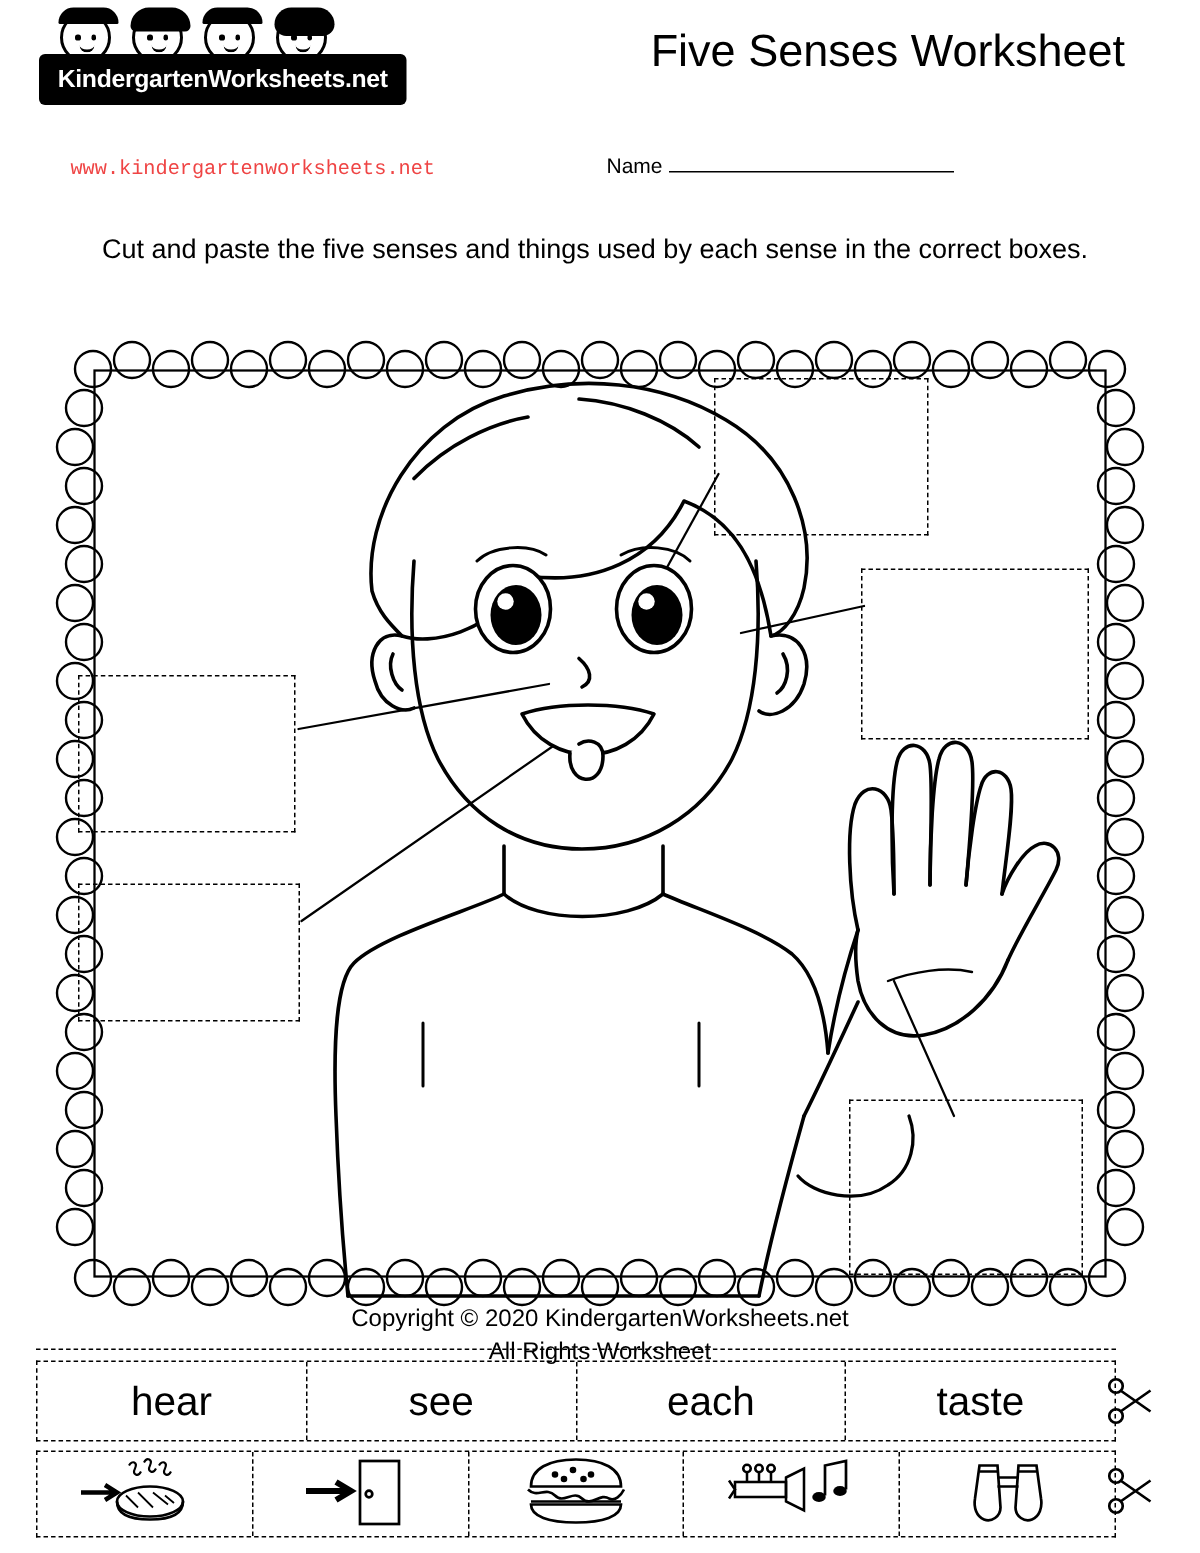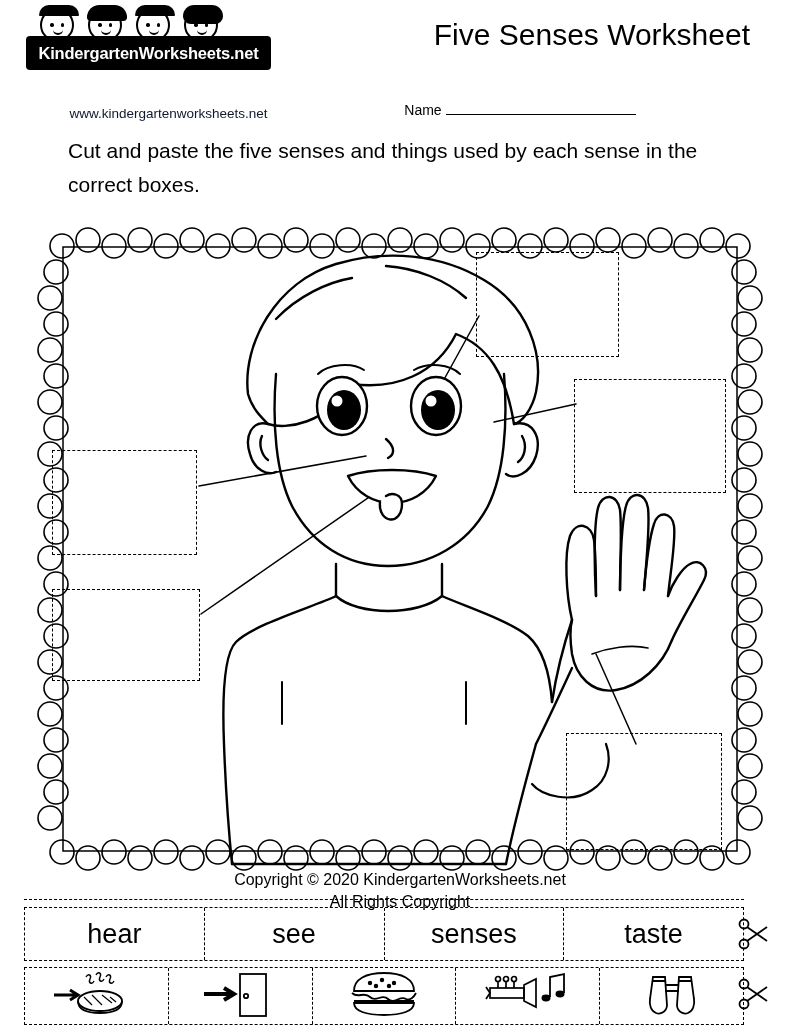--- a/index.html
+++ b/index.html
@@ -69,22 +69,22 @@
     position: absolute; top: 28px; width: 38px; height: 5px; background: #000;
   }
   .k1 { left: 14px; }
   .k2 { left: 62px; }
   .k3 { left: 110px; }
   .k4 { left: 158px; }
 
   .site-url {
     position: absolute; left: 18px; top: 98px;
     width: 265px; text-align: center;
-    font-size: 13.5px; color: #0f172a;
-    font-family: Liberation Sans, sans-serif;
+    font-size: 13.5px; color: #ef4444;
+    font-family: Liberation Mono, monospace;
   }
 
   .title {
     position: absolute; left: 290px; top: 18px;
     width: 460px; text-align: right;
     font-size: 30px; font-weight: normal;
     font-family: "Liberation Sans", sans-serif;
   }
   .name-line {
     position: absolute; left: 290px; top: 95px;
@@ -92,23 +92,23 @@
     font-size: 14px;
   }
   .name-line .blank {
     display: inline-block;
     border-bottom: 1.5px solid #000;
     width: 190px; height: 20px;
     margin-left: 4px;
   }
 
   .instructions {
-    position: absolute; left: 68px; top: 134px;
+    position: absolute; left: 68px; top: 152px;
     width: 680px;
-    font-size: 21px;
+    font-size: 18px;
     line-height: 1.62;
   }
 
   
   .frame {
     position: absolute; left: 36px; top: 224px;
     width: 728px; height: 650px;
   }
 
   
@@ -425,30 +425,30 @@
     
     <div class="drop-box box-a"></div>
     <div class="drop-box box-b"></div>
     <div class="drop-box box-c"></div>
     <div class="drop-box box-d"></div>
     <div class="drop-box box-e"></div>
   </div>
 
   <div class="copyright">
     <div>Copyright © 2020 KindergartenWorksheets.net</div>
-    <div>All Rights Copyright</div>
+    <div>All Rights Worksheet</div>
   </div>
 
   <div class="cut-strip">
     <div class="cut-line"></div>
 
     <div class="word-row">
       <div class="word-cell">hear</div>
       <div class="word-cell">see</div>
-      <div class="word-cell">senses</div>
+      <div class="word-cell">each</div>
       <div class="word-cell">taste</div>
     </div>
 
     <div class="pic-row">
       <div class="pic-cell">
         <span>
           <svg width="88" height="46" viewBox="0 0 88 46" fill="none" stroke="#000" stroke-width="1.8">
             <path d="M34,6 C36,2 40,4 38,8 C36,12 40,14 42,10" stroke-width="1.4"></path>
             <path d="M44,4 C46,0 50,2 48,6 C46,10 50,12 52,8" stroke-width="1.4"></path>
             <path d="M54,6 C56,2 60,4 58,8 C56,12 60,14 62,10" stroke-width="1.4"></path>

